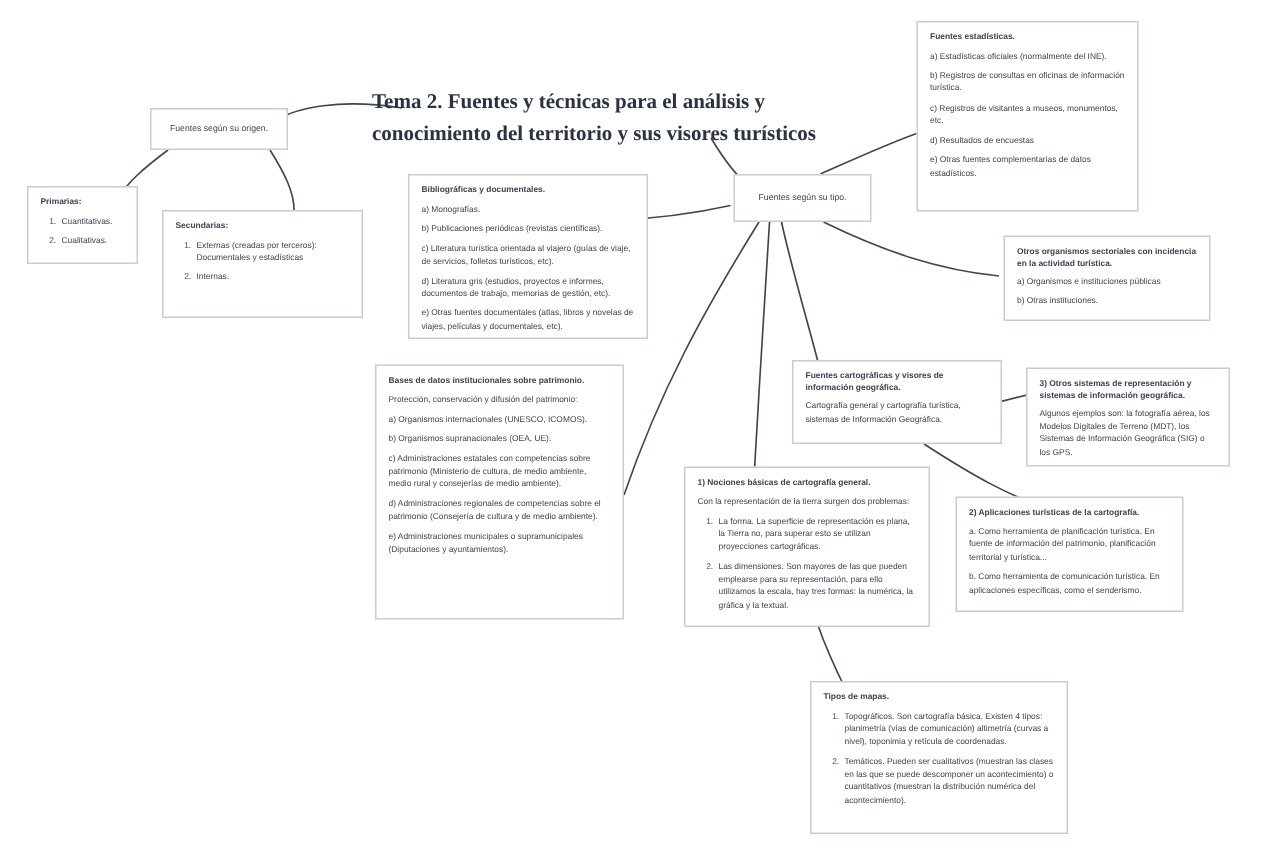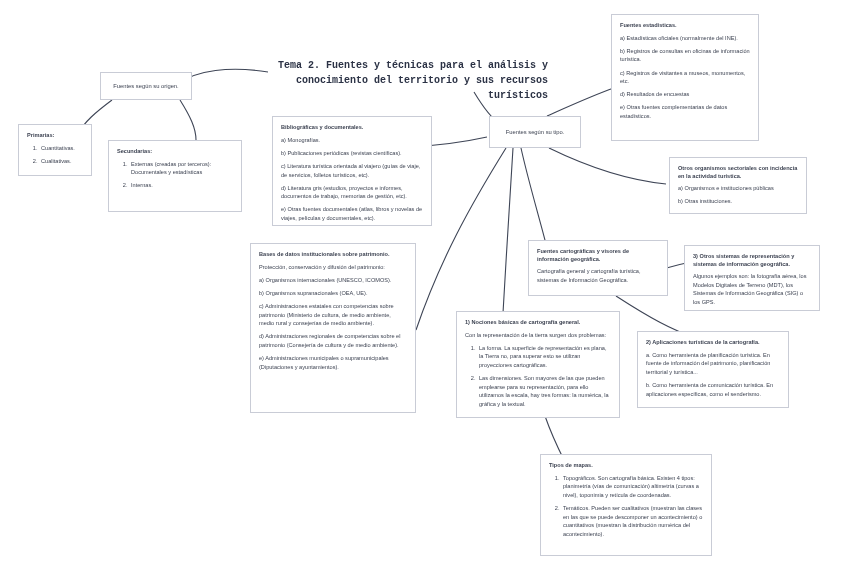--- a/index.html
+++ b/index.html
@@ -48,24 +48,24 @@
     display: flex;
     align-items: center;
     justify-content: center;
     text-align: center;
     font-size: 5.8px;
     padding: 4px 6px;
   }
 
   .title {
     position: absolute;
-    text-align: right;
-    font-family: Liberation Mono, monospace;
+    text-align: left;
+    font-family: Liberation Serif, serif;
     font-weight: bold;
-    font-size: 10px;
+    font-size: 14px;
     line-height: 1.5;
     color: #2b3245;
     z-index: 2;
   }
 
   ol.olist {
     margin: 0;
     padding: 0 0 0 12px;
     list-style-position: outside;
   }
@@ -95,21 +95,21 @@
       <path d="M506,148 C470,206 440,260 416,330"></path>
       <path d="M513,148 C510,200 506,258 503,313"></path>
       <path d="M659,270 C680,264 690,262 700,260"></path>
       <path d="M616,296 C650,318 672,330 696,338"></path>
       <path d="M545,416 C552,436 560,452 564,460"></path>
     </g>
   </svg>
 
   <div class="title" style="left:248px; top:58px; width:300px;">
     <div>Tema 2. Fuentes y técnicas para el análisis y</div>
-    <div>conocimiento del territorio y sus recursos turísticos</div>
+    <div>conocimiento del territorio y sus visores turísticos</div>
   </div>
 
   <div class="node plainlabel" style="left:100px; top:72px; width:92px; height:28px;">
     <span>Fuentes según su origen.</span>
   </div>
 
   <div class="node" style="left:18px; top:124px; width:74px; height:52px;">
     <p class="hdr">Primarias:</p>
     <ol class="olist">
       <li>Cuantitativas.</li>

